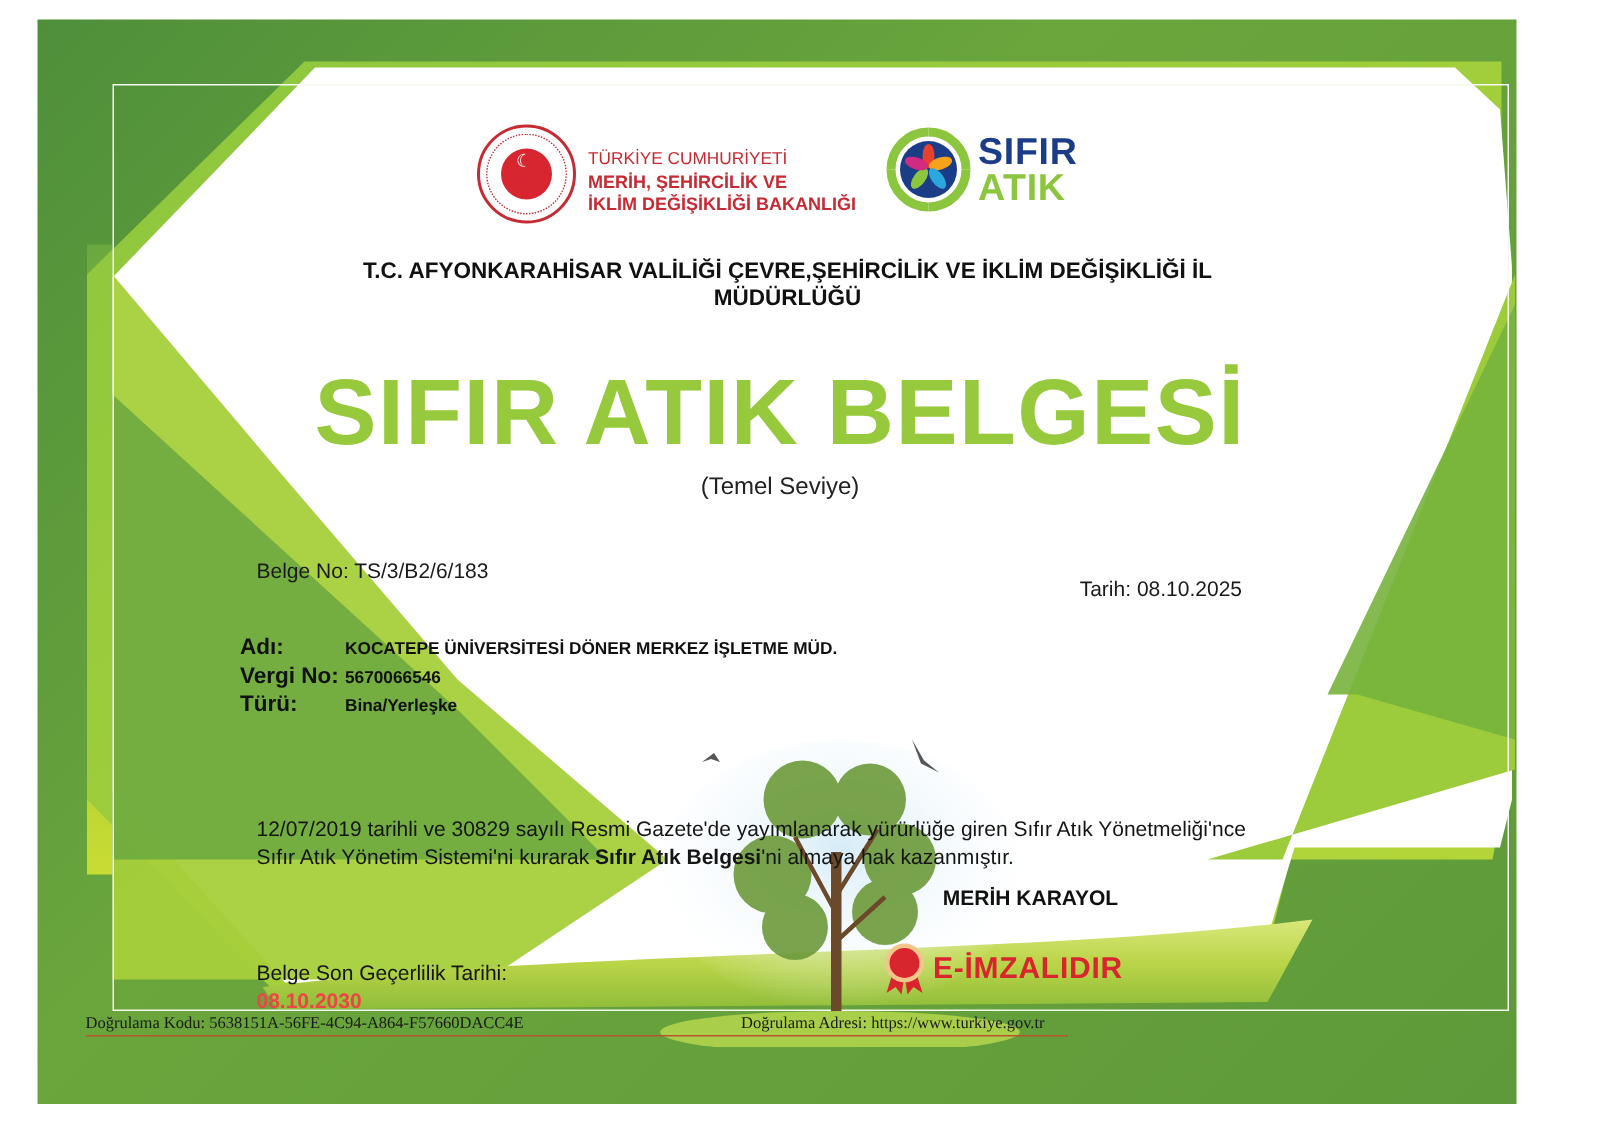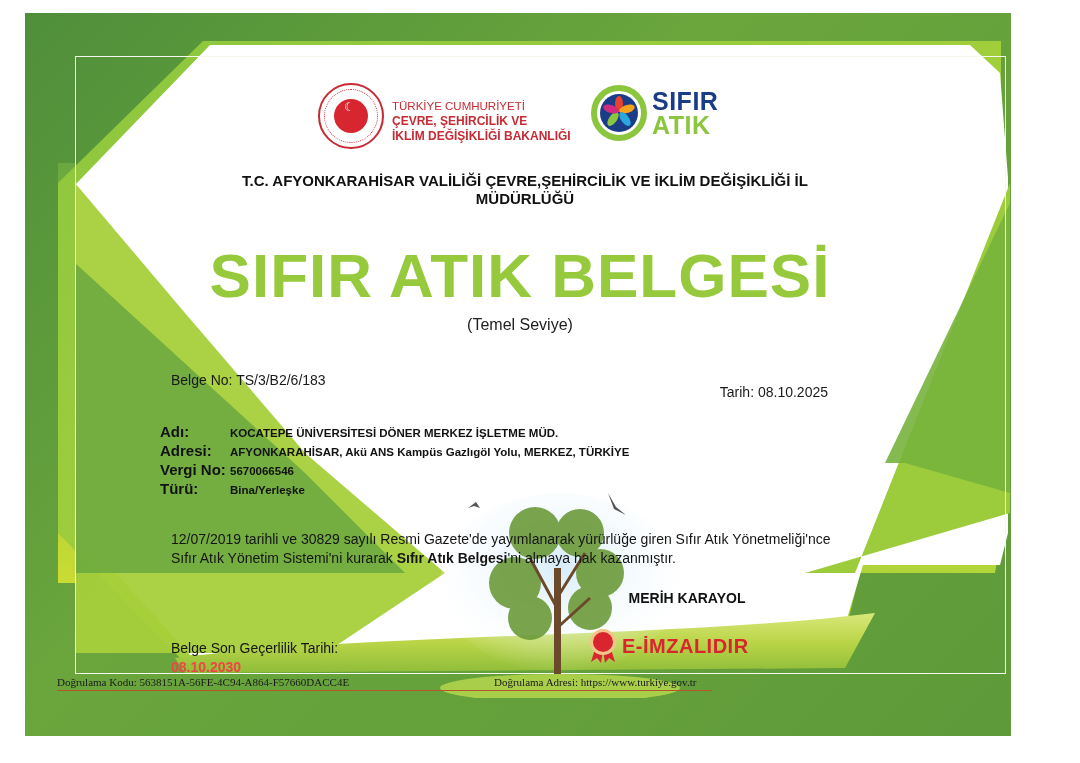--- a/index.html
+++ b/index.html
@@ -34,21 +34,21 @@
   .doc-no { position: absolute; top: 372px; left: 171px; font-size: 14px; color: #1a1a1a; }
   .doc-date { position: absolute; top: 384px; right: 252px; font-size: 14px; color: #1a1a1a; }
 
   .fields { position: absolute; top: 423px; left: 160px; }
   .field { display: flex; align-items: baseline; height: 19px; }
   .field .k { width: 70px; font-size: 15px; font-weight: bold; color: #111; }
   .field .v { font-size: 11.5px; font-weight: bold; color: #111; }
 
   .tree { position: absolute; left: 440px; top: 488px; width: 240px; height: 210px; }
 
-  .statement { position: absolute; top: 530px; left: 171px; width: 670px; font-size: 14px; line-height: 19px; color: #151515; z-index: 2; }
+  .statement { position: absolute; top: 543px; left: 171px; width: 670px; font-size: 14px; line-height: 19px; color: #151515; z-index: 2; }
   .statement b { font-weight: bold; }
 
   .signer { position: absolute; top: 590px; left: 520px; width: 310px; text-align: center; z-index: 2; }
   .signer .name { font-size: 14px; font-weight: bold; color: #111; margin-left: 24px; }
   .signer .role { font-size: 14px; color: #151515; margin-top: 3px; }
 
   .esign { position: absolute; top: 628px; left: 588px; display: flex; align-items: center; z-index: 2; }
   .rosette { width: 30px; height: 36px; position: relative; }
   .esign .lbl { font-size: 20px; font-weight: bold; color: #d9252e; margin-left: 4px; letter-spacing: 0.5px; }
 
@@ -98,21 +98,21 @@
 </div>
 
 <div class="inner-line"></div>
 
 <div class="logos">
   <div class="ministry-seal">
       <div class="core"></div>
     </div>
   <div class="ministry-text">
     <div class="l1">TÜRKİYE CUMHURİYETİ</div>
-    <div class="l2">ÇEVRE, ŞEHİRCİLİK VE</div>
+    <div class="l2">MERİH, ŞEHİRCİLİK VE</div>
     <div class="l3">İKLİM DEĞİŞİKLİĞİ BAKANLIĞI</div>
   </div>
 </div>
 
 <div class="zw-logo">
   <svg class="zw-icon" viewBox="0 0 58 58">
     <path d="M29 4 A25 25 0 0 1 54 29" stroke="#8cc63e" stroke-width="6" fill="none"></path>
     <path d="M54 29 A25 25 0 0 1 29 54" stroke="#8cc63e" stroke-width="6" fill="none"></path>
     <path d="M29 54 A25 25 0 0 1 4 29" stroke="#8cc63e" stroke-width="6" fill="none"></path>
     <path d="M4 29 A25 25 0 0 1 29 4" stroke="#8cc63e" stroke-width="6" fill="none"></path>
@@ -140,24 +140,20 @@
 </div>
 <div class="doc-date">
   <span>Tarih:</span>
   <span>08.10.2025</span>
 </div>
 
 <div class="fields">
   <div class="field">
     <span class="k">Adı:</span>
     <span class="v">KOCATEPE ÜNİVERSİTESİ DÖNER MERKEZ İŞLETME MÜD.</span>
-  </div>
-  <div class="field">
-    <span class="k">Adresi:</span>
-    <span class="v">AFYONKARAHİSAR, Akü ANS Kampüs Gazlıgöl Yolu, MERKEZ, TÜRKİYE</span>
   </div>
   <div class="field">
     <span class="k">Vergi No:</span>
     <span class="v">5670066546</span>
   </div>
   <div class="field">
     <span class="k">Türü:</span>
     <span class="v">Bina/Yerleşke</span>
   </div>
 </div>

